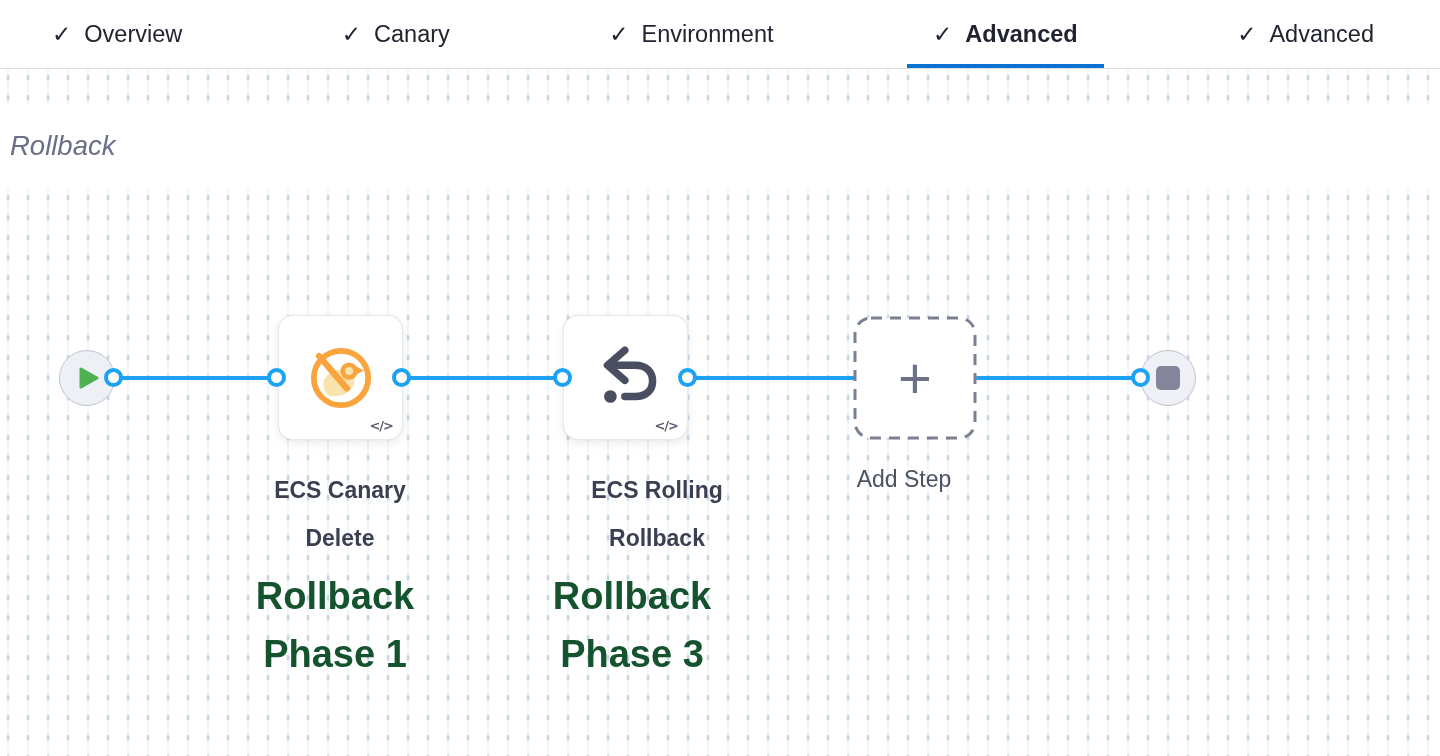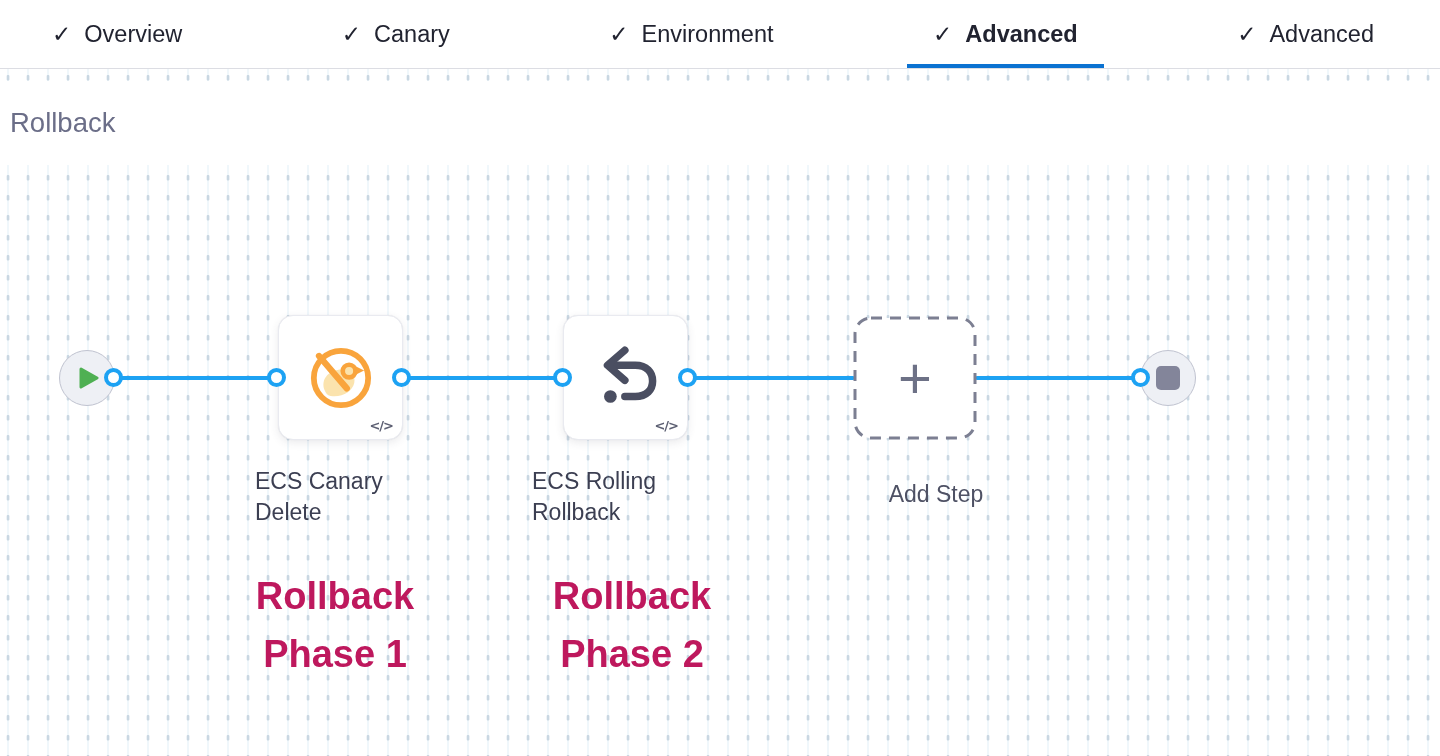--- a/index.html
+++ b/index.html
@@ -19,22 +19,22 @@
     padding:4px 26px 0 26px;box-sizing:border-box;
     font-size:23.5px;color:#212330;cursor:pointer;
     border-bottom:4px solid transparent;
   }
   .tab .check{font-size:23px;font-weight:700;color:#212330;line-height:1;}
   .tab.active{font-weight:700;border-bottom-color:#0b72d1;}
   
   .canvas{position:relative;width:1440px;height:687px;background:#fff;}
   .grid{position:absolute;left:0;top:0;z-index:0;}
   .heading-band{
-    position:absolute;left:0;top:12px;width:100%;height:84px;background:#fff;
-    display:flex;align-items:center;z-index:1;
+    position:absolute;left:0;top:35px;width:100%;height:84px;background:#fff;
+    display:flex;align-items:center;z-index:1;font-style:italic;
   }
   .heading{font-size:27.5px;color:#6b6e88;padding-left:10px;font-weight:400;}
   
   .flow-line{position:absolute;height:4px;top:307px;background:#1da2f3;border-radius:2px;z-index:2;}
   .port{
     position:absolute;top:299px;width:11px;height:11px;background:#fff;
     border:4.5px solid #1da2f3;border-radius:50%;z-index:4;cursor:pointer;
   }
   .endpoint{
     position:absolute;top:281px;width:56px;height:56px;border-radius:50%;
@@ -52,29 +52,29 @@
     position:absolute;right:9px;bottom:6px;font-size:13px;font-weight:700;
     color:#5d6073;letter-spacing:-1px;font-family:"DejaVu Sans",sans-serif;
   }
   .add-step-box{position:absolute;left:853px;top:247px;width:124px;height:124px;z-index:3;cursor:pointer;}
   .add-step-box .plus{
     position:absolute;left:0;top:0;width:124px;height:124px;
     display:flex;align-items:center;justify-content:center;
     font-size:58px;font-weight:300;color:#6d7186;line-height:1;
   }
   .node-label{
-    position:absolute;top:397px;text-align:left;font-size:23px;line-height:31px;
-    color:#3c3f52;font-weight:400;z-index:2;
+    position:absolute;top:397px;text-align:center;font-size:23px;line-height:48px;
+    color:#3c3f52;font-weight:700;z-index:2;
   }
   .add-label{
     position:absolute;top:397px;text-align:center;font-size:23px;color:#4e5164;z-index:2;
   }
   .annotation{
     position:absolute;top:498px;text-align:center;font-size:38px;font-weight:700;
-    color:#be185d;line-height:58px;z-index:2;
+    color:#14532d;line-height:58px;z-index:2;
   }
 </style>
 </head>
 <body>
 
 <div class="tabbar">
   <div class="tab">
     <span class="check">✓</span>
     <span>Overview</span>
   </div>
@@ -155,19 +155,19 @@
       <rect x="2" y="2" width="120" height="120" rx="16" fill="#fff" stroke="#7c7f92" stroke-width="3" stroke-dasharray="11 8"></rect>
     </svg>
     <div class="plus">+</div>
   </div>
 
   <div class="endpoint" style="left:1140px;">
     <div class="stop-square"></div>
   </div>
 
   <div class="node-label" style="left:255px;width:170px;">ECS Canary Delete</div>
-  <div class="node-label" style="left:532px;width:170px;">ECS Rolling Rollback</div>
-  <div class="add-label" style="left:836px;width:200px;margin-top:15px;">Add Step</div>
+  <div class="node-label" style="left:572px;width:170px;">ECS Rolling Rollback</div>
+  <div class="add-label" style="left:804px;width:200px;">Add Step</div>
 
   <div class="annotation" style="left:210px;width:250px;">Rollback Phase 1</div>
-  <div class="annotation" style="left:507px;width:250px;">Rollback Phase 2</div>
+  <div class="annotation" style="left:507px;width:250px;">Rollback Phase 3</div>
 
 </div>
 
 </body></html>

